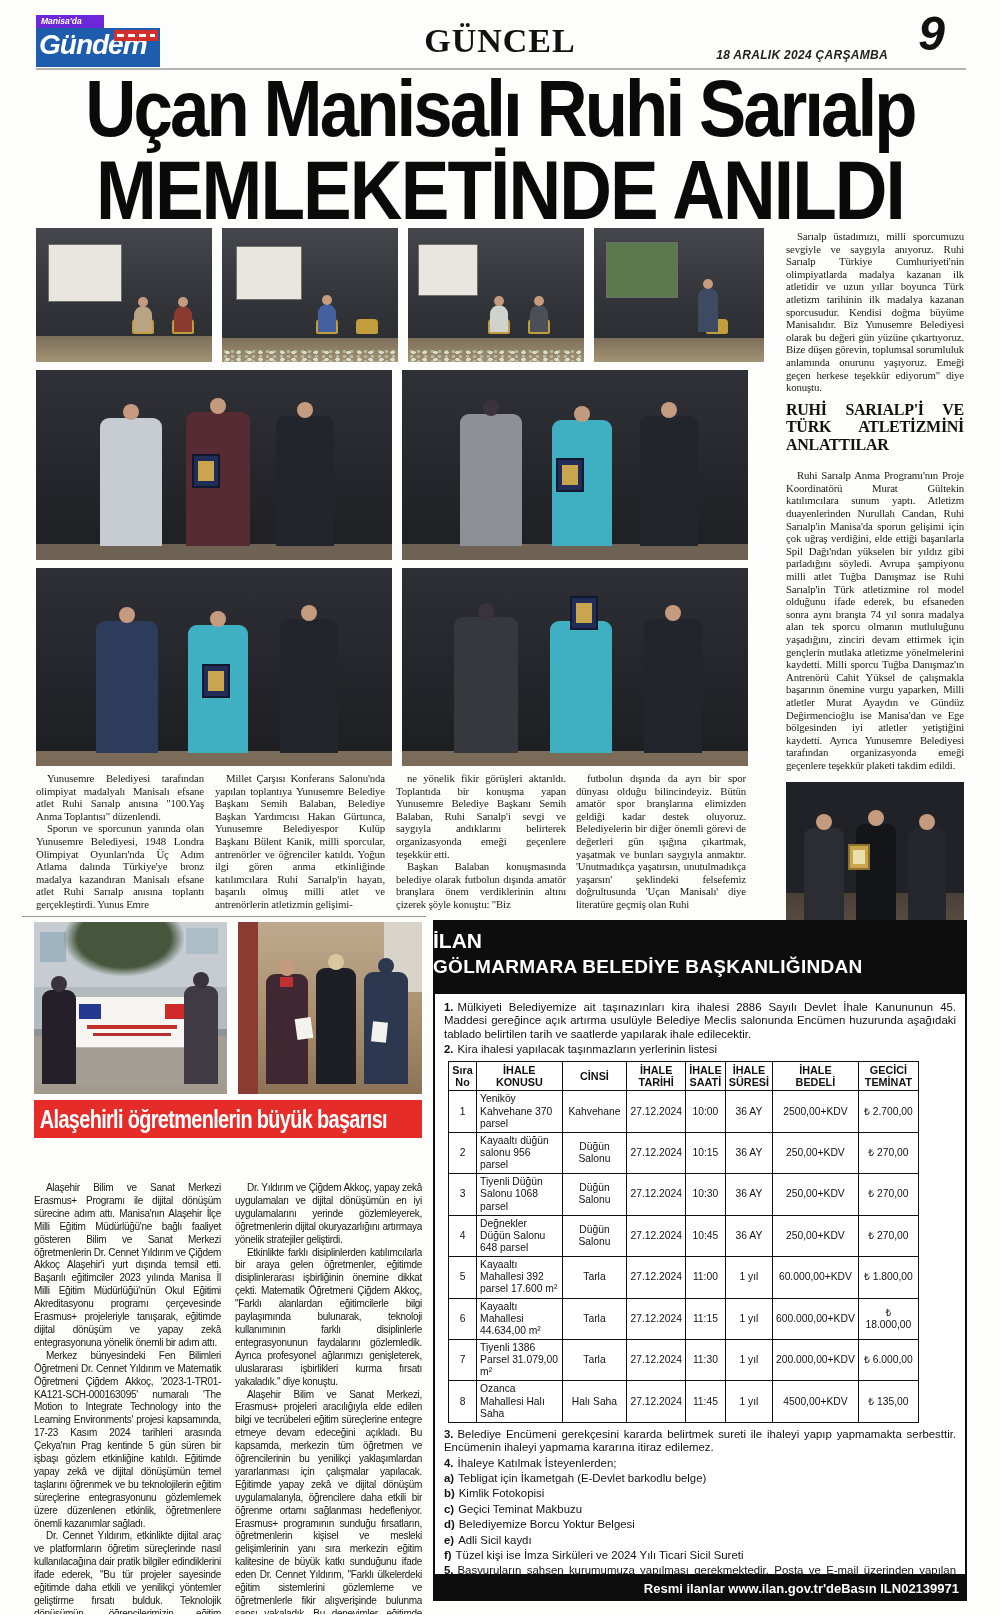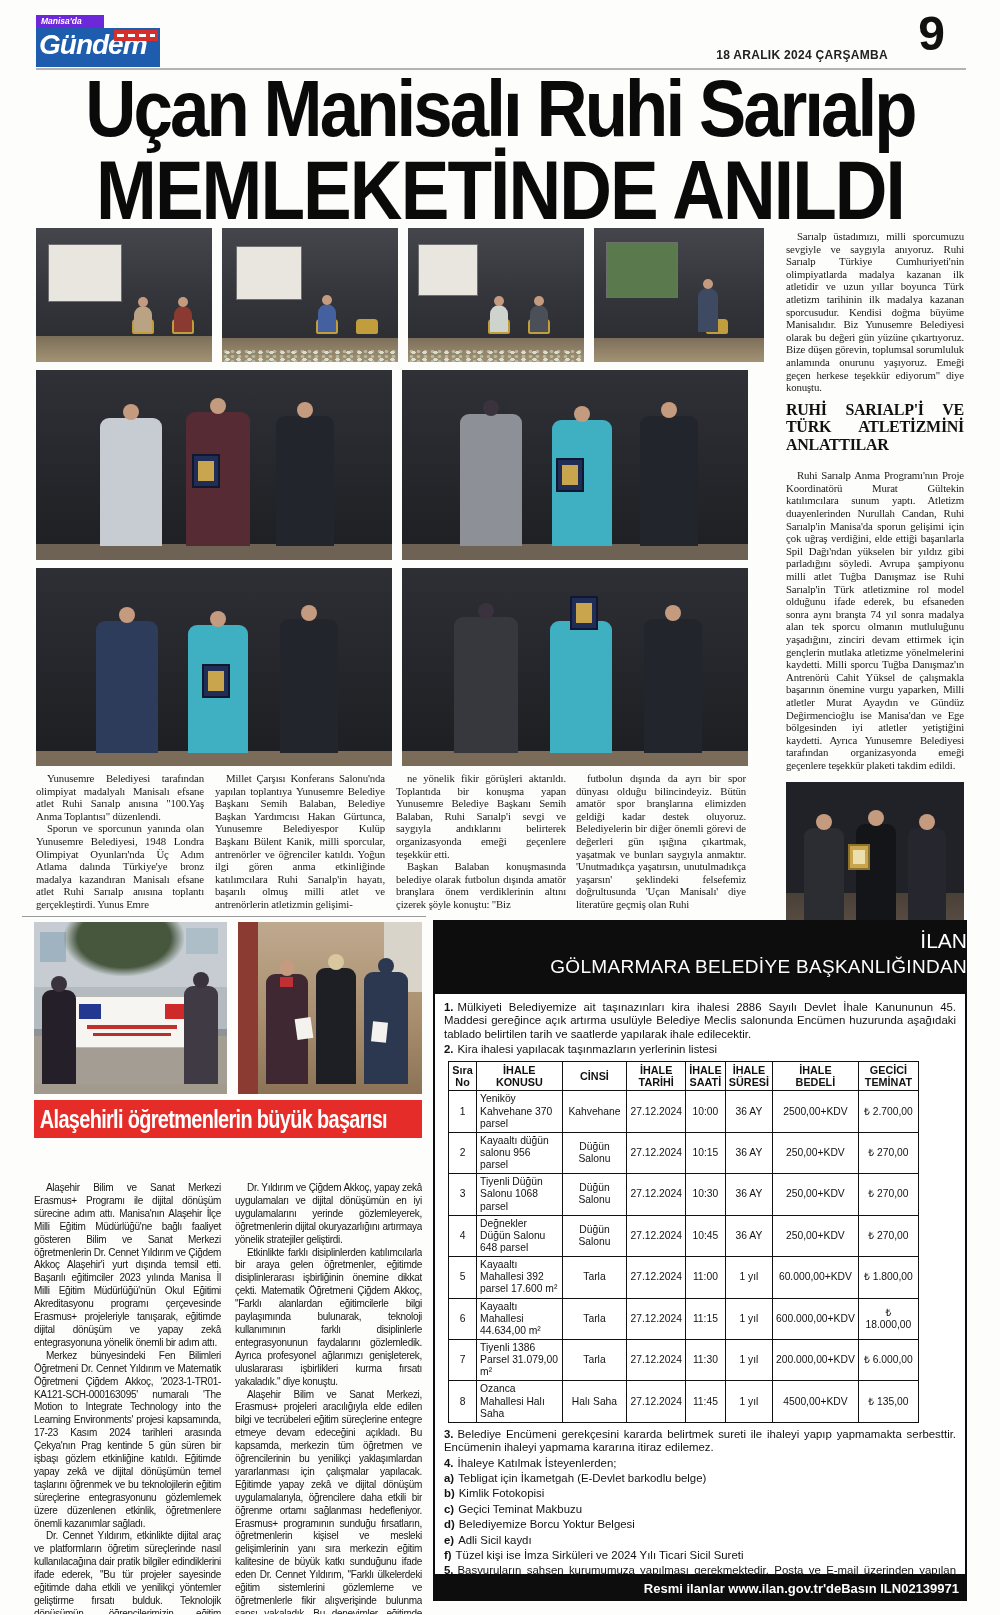--- a/index.html
+++ b/index.html
@@ -1,19 +1,19 @@
 <!DOCTYPE html>
 <html><head>
 <meta charset="utf-8">
 <style>
   html,body{margin:0;padding:0;background:#ffffff;}
   #page{position:relative;width:1000px;height:1615px;margin:0 auto;background:#fdfdfc;
         font-family:"Liberation Serif", serif;color:#1a1a1a;overflow:hidden;}
   .abs{position:absolute;}
-  .sans{font-family:"Liberation Sans", sans-serif;}
+  .sans{font-family:"Liberation Sans", sans-serif;font-style:italic;}
 
   
   #logo{left:36px;top:15px;width:124px;height:52px;}
   #logo-redtop{position:absolute;left:0;top:0;width:68px;height:13px;background:#6d28d9;color:#fff;
       font:italic bold 8.5px "Liberation Sans",sans-serif;line-height:13px;padding-left:5px;box-sizing:border-box;}
   #logo-blue{position:absolute;left:0;top:13px;width:124px;height:39px;background:#1e5dad;}
   #logo-title{position:absolute;left:3px;top:1px;color:#fff;font:italic bold 28px "Liberation Sans",sans-serif;letter-spacing:-1px;}
   #logo-tag{position:absolute;left:78px;top:15px;width:44px;height:11px;background:#d42f2a;}
   #logo-tag::before{content:"";position:absolute;left:3px;right:3px;top:4px;height:3px;
       background:repeating-linear-gradient(90deg,#fff 0 7px,rgba(255,255,255,0) 7px 11px);}
@@ -62,22 +62,22 @@
   #red-banner{left:34px;top:1100px;width:388px;height:38px;background:#e52c28;overflow:hidden;}
   #red-banner span{display:inline-block;color:#fff;font-family:"Liberation Sans",sans-serif;font-weight:bold;
       font-size:24px;letter-spacing:-.8px;white-space:nowrap;transform:scale(.83,1.08);transform-origin:left center;
       padding:5px 0 0 7px;}
   #teachers{left:34px;top:1148px;width:388px;height:466px;display:flex;gap:14px;overflow:hidden;}
   .tcol{flex:1;text-align:justify;font-family:"Liberation Sans",sans-serif;font-size:10px;line-height:12.9px;
       letter-spacing:-.3px;color:#161616;margin-top:34px;}
   .tcol p{margin:0;text-indent:12px;}
 
   
-  #ilan-header{left:433px;top:920px;width:534px;height:74px;background:#0d0d0d;color:#fff;text-align:right;
-      font-family:"Liberation Sans",sans-serif;font-weight:normal;}
+  #ilan-header{left:433px;top:920px;width:534px;height:74px;background:#0d0d0d;color:#fff;text-align:left;
+      font-family:"Liberation Sans",sans-serif;font-weight:bold;}
   #ilan-header .l1{margin-top:9px;font-size:21px;}
   #ilan-header .l2{font-size:19px;letter-spacing:.3px;margin-top:3px;}
   #ilan-body{left:433px;top:994px;width:534px;height:582px;background:#fff;border:2.5px solid #0c0c0c;border-top:none;
       box-sizing:border-box;padding:7px 9px 2px;font-family:"Liberation Sans",sans-serif;overflow:hidden;}
   .intro,.note{margin:0 0 2px;font-size:11.4px;line-height:13.4px;text-align:justify;color:#111;}
   .nlabel{margin-right:4px;}
   #ilan-table{width:92%;margin:4px 0 5px 4px;border-collapse:collapse;font-size:10.3px;color:#111;}
   #ilan-table th,#ilan-table td{border:1.5px solid #111;padding:2px 3px;vertical-align:middle;}
   #ilan-table th{font-size:10.8px;white-space:pre-line;text-align:center;line-height:1.15;}
   #ilan-table td{text-align:center;line-height:1.18;}
@@ -91,20 +91,21 @@
 
 <div id="page">
 
   <div class="abs" id="logo">
     <div id="logo-redtop">Manisa'da</div>
     <div id="logo-blue">
       <div id="logo-title">Gündem</div>
     </div>
     <div id="logo-tag"></div>
   </div>
+  <div class="abs" id="guncel">GÜNCEL</div>
   <div class="abs sans" id="date">18 ARALIK 2024 ÇARŞAMBA</div>
   <div class="abs sans" id="pagenum">9</div>
   <div class="abs" id="header-rule"></div>
 
   <div class="abs headline" id="headline1">Uçan Manisalı Ruhi Sarıalp</div>
   <div class="abs headline" id="headline2">MEMLEKETİNDE ANILDI</div>
 
   <div class="photo sm stage" style="left:36px;top:228px;width:176px;height:134px;">
     <div class="scr" style="left:12px;top:16px;width:72px;height:56px;"></div>
     <div class="flr" style="height:26px;"></div>

